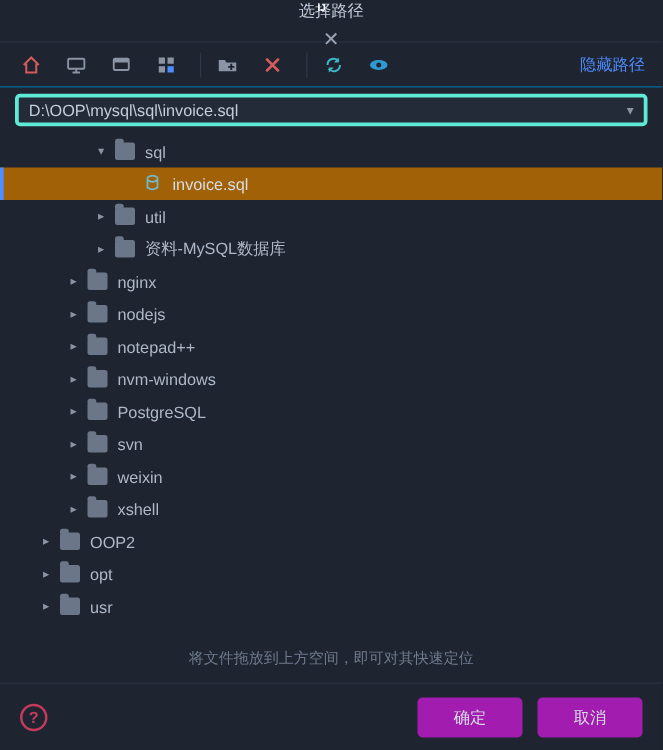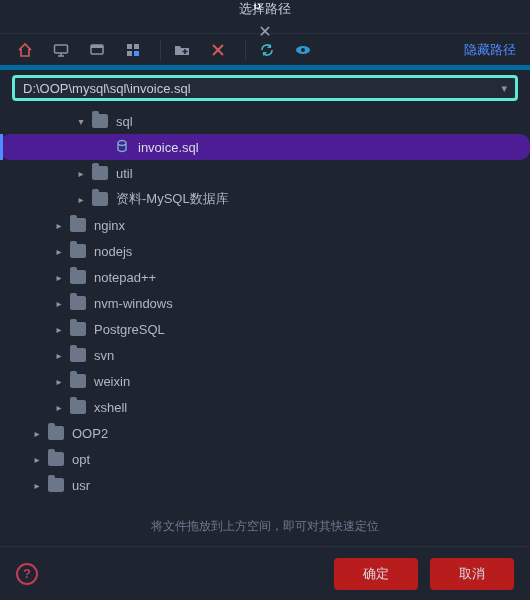--- a/index.html
+++ b/index.html
@@ -27,21 +27,21 @@
     position: relative;
   }
   .app-icon::after{content:"IJ";color:#fff;font-size:8px;font-weight:700;position:absolute;left:2px;top:2px;}
   .titlebar .title { color:#c3ccd9; }
   .titlebar .spacer { flex:1; }
   .close-x { color:#9aa3b2; cursor:pointer; font-size:16px; padding:4px 6px;}
   .toolbar {
     height: 36px;
     display:flex; align-items:center;
     padding: 0 10px;
-    border-bottom: 5px solid #0369a1;
+    border-bottom: 1px solid #0369a1;
   }
   .toolbar .tb-btn {
     width:30px; height:28px;
     display:flex;align-items:center;justify-content:center;
     margin-right:6px;
     color:#8a94a4;
     cursor:pointer;
   }
   .toolbar .tb-btn svg{width:16px;height:16px;}
   .toolbar .sep { width:1px;height:20px;background:#2f3846;margin:0 6px; }
@@ -68,23 +68,22 @@
     height: 410px;
     overflow:hidden;
   }
   .node{
     display:flex;align-items:center;
     height:26px;
     padding-left:8px;
     cursor:pointer;
   }
   .node.sel{
-    background:#4c1d95;
+    background:#a16207;
     position:relative;
-    border-radius:10px;
   }
   .node.sel::before{
     content:"";position:absolute;left:0;top:0;bottom:0;width:3px;background:#4f8cff;
   }
   .chev{width:14px;display:inline-flex;justify-content:center;color:#8a94a4;font-size:10px;}
   .chev.none{visibility:hidden;}
   .folder-ico{
     width:16px;height:14px;
     background:#6b7688;
     border-radius:2px;
@@ -116,21 +115,21 @@
   }
   .help-circle{
     width:22px;height:22px;border:2px solid #c23b5a;border-radius:50%;
     display:flex;align-items:center;justify-content:center;
     cursor:pointer;
   }
   .help-circle span{color:#c23b5a;font-weight:700;font-size:13px;}
   .footer .spacer{flex:1;}
   .btn{
     min-width:84px;height:32px;
-    background:#b91c1c;
+    background:#a21caf;
     border:none;border-radius:4px;
     color:#d7dde6;font-size:13px;
     margin-left:12px;cursor:pointer;
   }
 </style>
 </head>
 <body>
 
 <div class="titlebar">
   <div class="app-icon"></div>

